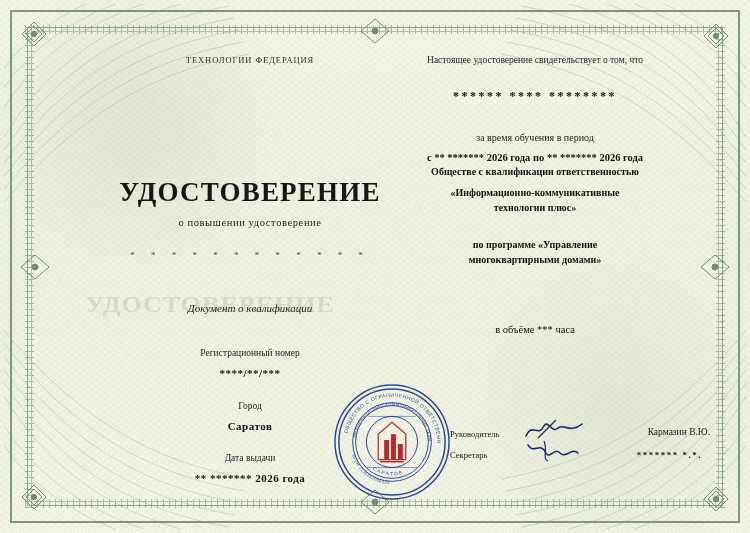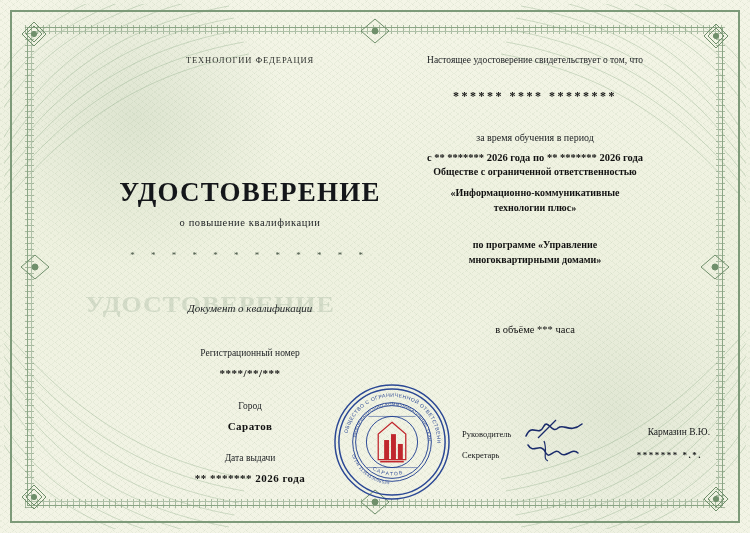--- a/index.html
+++ b/index.html
@@ -257,21 +257,20 @@
     color: #16181a;
   }
   .sig-row {
     position: relative;
     height: 21px;
   }
   .sig-role {
     position: absolute;
     left: 0; top: 4px;
     font-size: 8.5px;
-    padding-left: 12px;
   }
   .sig-name {
     position: absolute;
     right: 0; top: 2px;
     font-size: 9.5px;
     font-weight: normal;
   }
   .sig-name-stars {
     position: absolute;
     right: 8px; top: 4px;
@@ -404,37 +403,37 @@
     </g>
   </svg>
 
   <div class="watermark">УДОСТОВЕРЕНИЕ</div>
 
   <div class="content">
 
     <div class="col-left">
       <div class="rf-label">ТЕХНОЛОГИИ ФЕДЕРАЦИЯ</div>
       <div class="main-title">УДОСТОВЕРЕНИЕ</div>
-      <div class="sub-title">о повышение квалификации</div>
+      <div class="sub-title">о повышении удостоверение</div>
       <div class="stars-row">* * * * * * * * * * * *</div>
       <div class="doc-kind">Документ о квалификации</div>
       <div class="field-label">Регистрационный номер</div>
       <div class="field-value">****/**/***</div>
       <div class="field-label2">Город</div>
       <div class="field-value">Саратов</div>
       <div class="field-label3">Дата выдачи</div>
       <div class="field-value">** ******* 2026 года</div>
     </div>
 
     <div class="col-right">
       <div class="r-line">Настоящее удостоверение свидетельствует о том, что</div>
       <div class="r-stars">****** **** ********</div>
       <div class="r-period">за время обучения в период</div>
       <div class="r-dates">с ** ******* 2026 года по ** ******* 2026 года</div>
-      <div class="r-passed" style="margin-top:2px;">Обществе с ограниченной ответственностью</div>
+      <div class="r-passed" style="margin-top:2px;">Обществе с квалификации ответственностью</div>
       <div class="r-org">«Информационно-коммуникативные</div>
       <div class="r-org" style="margin-top:1px;">технологии плюс»</div>
       <div class="r-prog">по программе «Управление</div>
       <div class="r-prog" style="margin-top:1px;">многоквартирными домами»</div>
       <div class="r-volume">в объёме *** часа</div>
     </div>
 
   </div>
 
   <svg class="seal" viewBox="0 0 120 120">

